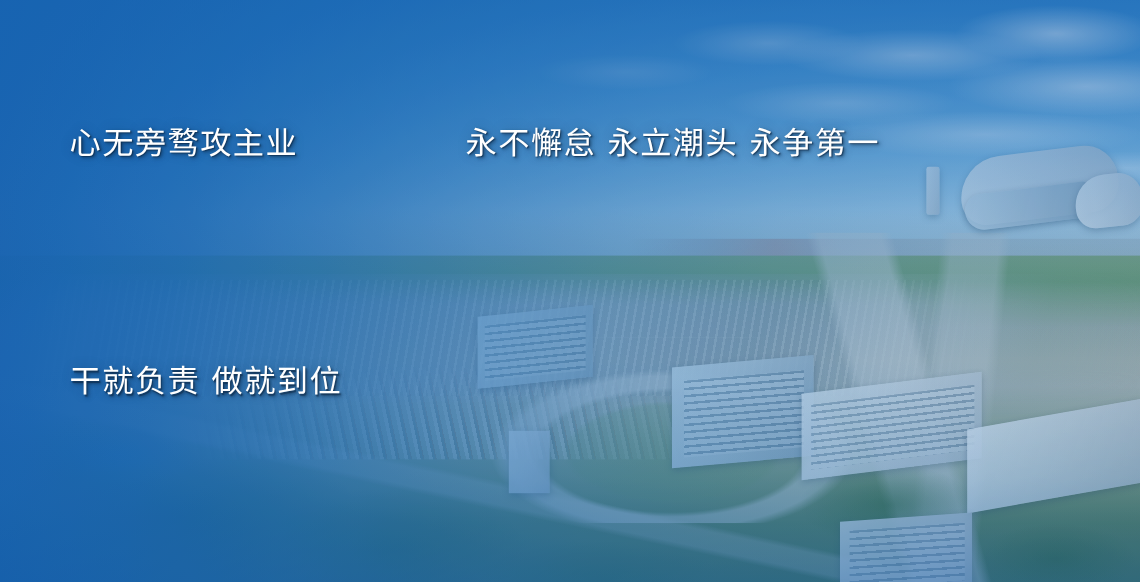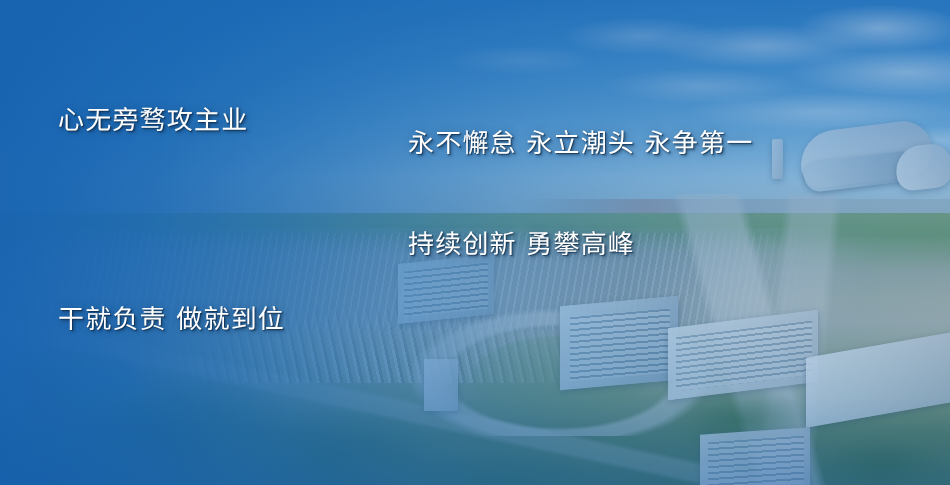--- a/index.html
+++ b/index.html
@@ -209,21 +209,21 @@
     line-height: 1;
     font-weight: 500;
     letter-spacing: 1.2px;
     white-space: nowrap;
     text-shadow:
       2px 2px 3px rgba(12,40,70,.55),
       1px 1px 1px rgba(10,35,62,.65),
       0 0 10px rgba(14,50,86,.30);
   }
   .col-left  { left: 58px;  }
-  .col-right { left: 408px; margin-top: 23px; }
+  .col-right { left: 388px; }
   .row-1 { top: 107px; }
   .row-2 { top: 208px; }
   .row-3 { top: 306px; text-align: center; }
 </style>
 </head>
 <body>
 
 <div id="banner">
 
   <div class="layer sky"></div>
@@ -270,18 +270,17 @@
 
   <div class="layer tint-main"></div>
   <div class="layer tint-top"></div>
   <div class="layer tint-bottom"></div>
   <div class="layer tint-unify"></div>
 
   <div class="slogans">
     <div class="slogan col-left  row-1">心无旁骛攻主业</div>
     <div class="slogan col-right row-1">永不懈怠 永立潮头 永争第一</div>
 
-    <div class="slogan col-right row-2">持续创新 勇攀高峰</div>
 
     <div class="slogan col-left  row-3">干就负责 做就到位</div>
   </div>
 
 </div>
 
 </body></html>

